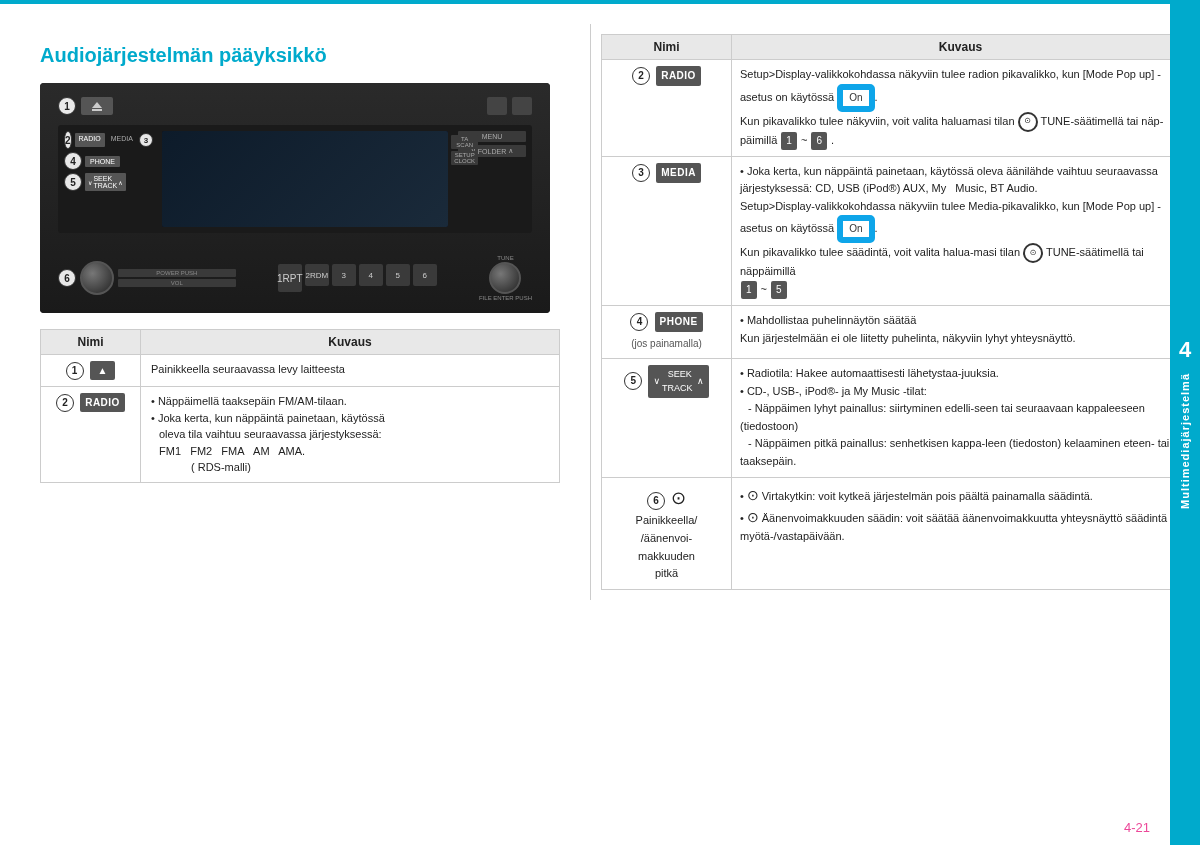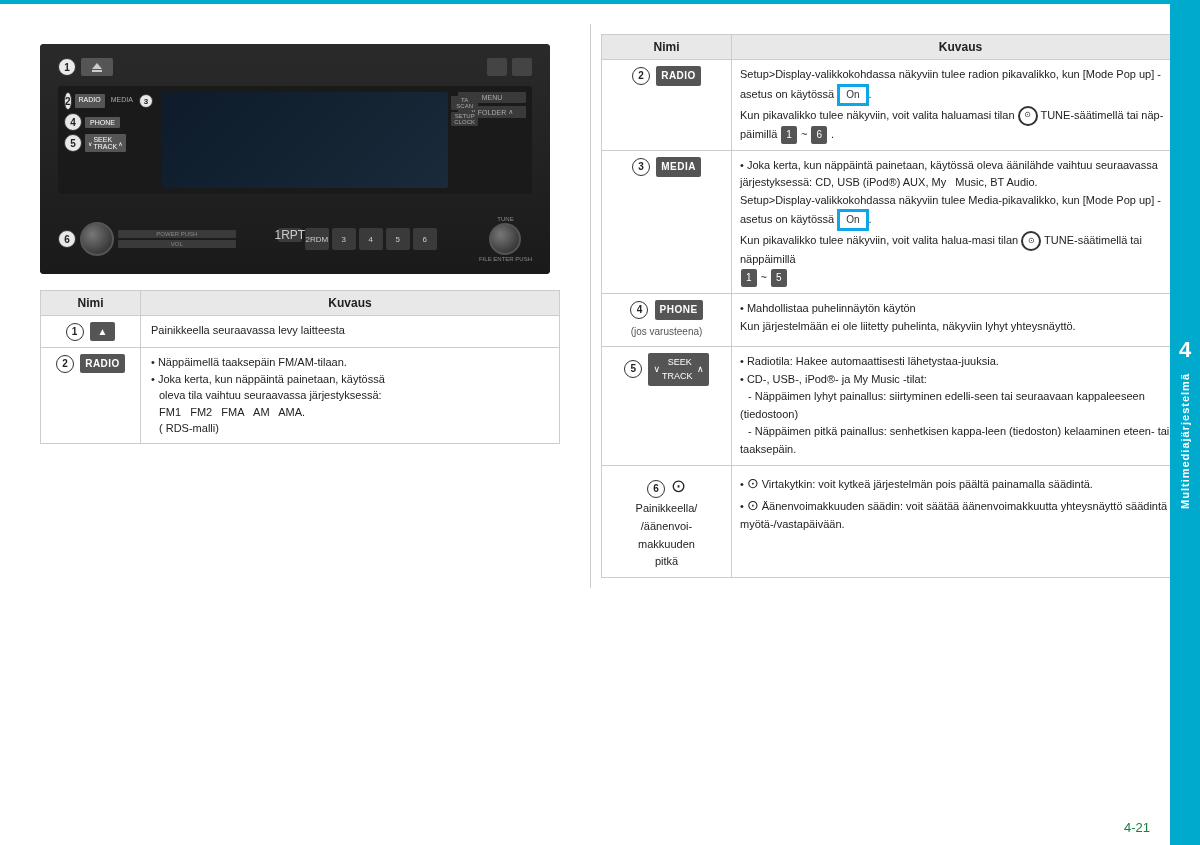--- a/index.html
+++ b/index.html
@@ -130,22 +130,22 @@
       height: 18px;
       border-radius: 50%;
       border: 1.5px solid #333;
       font-size: 10px;
       font-weight: bold;
       margin-right: 3px;
     }
 
     .on-badge {
       display: inline-block;
-      border: 3px solid #0ea5e9;
-      border-radius: 0;
+      border: 6px solid #0ea5e9;
+      border-radius: 5px;
       padding: 0 6px;
       font-size: 10px;
       color: #333;
     }
 
     .num-badge {
       display: inline-block;
       background: #555;
       color: #fff;
       font-size: 10px;
@@ -225,21 +225,21 @@
       transform: rotate(180deg);
       letter-spacing: 1px;
     }
 
     
     .page-footer {
       position: absolute;
       bottom: 10px;
       right: 50px;
       font-size: 13px;
-      color: #15803d;
+      color: #ec4899;
     }
 
     
     .stereo-visual {
       width: 100%;
       height: 100%;
       position: relative;
     }
 
     
@@ -260,20 +260,21 @@
     }
   </style>
 </head>
 <body>
 
 <div class="top-line"></div>
 
 <div class="content-wrapper">
 
   <div class="left-panel">
+    <h1 class="page-title">Audiojärjestelmän pääyksikkö</h1>
 
     <div class="car-image">
       <div class="stereo-visual">
 
         <div style="position:absolute;inset:0;background:linear-gradient(to bottom,#2a2a2a,#1a1a1a);"></div>
 
         <div style="position:absolute;top:14px;left:18px;right:18px;display:flex;align-items:center;gap:5px;">
 
           <div class="ann-circle" style="left:0;top:0;position:relative;">1</div>
 
@@ -333,21 +334,21 @@
 
           <div class="ann-circle" style="position:relative;">6</div>
           <div style="width:34px;height:34px;border-radius:50%;background:radial-gradient(circle at 35% 35%,#777,#222);border:2px solid #555;"></div>
 
           <div style="display:flex;flex-direction:column;gap:2px;flex:0.5;">
             <div style="background:#3a3a3a;color:#888;font-size:6px;padding:1px 4px;border-radius:1px;text-align:center;">POWER PUSH</div>
             <div style="background:#3a3a3a;color:#888;font-size:6px;padding:1px 4px;border-radius:1px;text-align:center;">VOL</div>
           </div>
 
           <div style="display:flex;gap:3px;flex:1;justify-content:center;">
-            <div style="background:#3a3a3a;color:#ccc;font-size:12px;width:24px;height:14px;border-radius:2px;display:flex;align-items:center;justify-content:center;">1RPT</div>
+            <div style="background:#3a3a3a;color:#ccc;font-size:10px;width:24px;height:28px;border-radius:2px;display:flex;align-items:center;justify-content:center;">1RPT</div>
             <div style="background:#3a3a3a;color:#ccc;font-size:8px;width:24px;height:22px;border-radius:2px;display:flex;align-items:center;justify-content:center;">2RDM</div>
             <div style="background:#3a3a3a;color:#ccc;font-size:8px;width:24px;height:22px;border-radius:2px;display:flex;align-items:center;justify-content:center;">3</div>
             <div style="background:#3a3a3a;color:#ccc;font-size:8px;width:24px;height:22px;border-radius:2px;display:flex;align-items:center;justify-content:center;">4</div>
             <div style="background:#3a3a3a;color:#ccc;font-size:8px;width:24px;height:22px;border-radius:2px;display:flex;align-items:center;justify-content:center;">5</div>
             <div style="background:#3a3a3a;color:#ccc;font-size:8px;width:24px;height:22px;border-radius:2px;display:flex;align-items:center;justify-content:center;">6</div>
           </div>
 
           <div style="display:flex;flex-direction:column;align-items:center;gap:1px;">
             <div style="color:#888;font-size:6px;">TUNE</div>
             <div style="width:32px;height:32px;border-radius:50%;background:radial-gradient(circle at 35% 35%,#777,#222);border:2px solid #555;"></div>
@@ -375,21 +376,21 @@
         <tr>
           <td>
             <span class="circle-num">2</span>
             <span class="label-badge">RADIO</span>
           </td>
           <td>
             <span>• Näppäimellä taaksepäin FM/AM-tilaan.</span><br>
             <span>• Joka kerta, kun näppäintä painetaan, käytössä</span><br>
             <span style="padding-left:8px;margin-top:48px;">oleva tila vaihtuu seuraavassa järjestyksessä:</span><br>
             <span style="padding-left:8px;">FM1&nbsp;&nbsp; FM2&nbsp;&nbsp; FMA&nbsp;&nbsp; AM&nbsp;&nbsp; AMA.</span><br>
-            <span style="padding-left:8px;">( RDS-malli)</span>
+            <span style="padding-left:8px;margin-left:32px;">( RDS-malli)</span>
           </td>
         </tr>
       </tbody>
     </table>
   </div>
 
   <div class="right-panel">
     <table class="right-table">
       <thead>
         <tr>
@@ -411,33 +412,33 @@
         </tr>
 
         <tr>
           <td>
             <span class="circle-num">3</span>
             <span class="label-badge">MEDIA</span>
           </td>
           <td>
             <span>• Joka kerta, kun näppäintä painetaan, käytössä oleva äänilähde vaihtuu seuraavassa järjestyksessä: CD, USB (iPod®) AUX, My &nbsp; Music, BT Audio.</span><br>
             <span>Setup&gt;Display-valikkokohdassa näkyviin tulee Media-pikavalikko, kun [Mode Pop up] -asetus on käytössä </span><span class="on-badge">On</span><span>.</span><br>
-            <span>Kun pikavalikko tulee näkyviin, voit valita halua-masi tilan </span><span class="tune-icon">⊙</span><span> TUNE-säätimellä tai näppäimillä</span><br>
+            <span>Kun pikavalikko tulee säädintä, voit valita halua-masi tilan </span><span class="tune-icon">⊙</span><span> TUNE-säätimellä tai näppäimillä</span><br>
             <span class="num-badge">1</span><span> ~ </span><span class="num-badge">5</span>
           </td>
         </tr>
 
         <tr>
           <td>
             <span class="circle-num">4</span>
             <span class="label-badge">PHONE</span>
-            <span class="phone-label">(jos varusteena)</span>
-          </td>
-          <td>
-            <span>• Mahdollistaa puhelinnäytön käytön</span><br>
+            <span class="phone-label">(jos painamalla)</span>
+          </td>
+          <td>
+            <span>• Mahdollistaa puhelinnäytön säätää</span><br>
             <span>Kun järjestelmään ei ole liitetty puhelinta, näkyviin lyhyt yhteysnäyttö.</span>
           </td>
         </tr>
 
         <tr>
           <td style="text-align:center;">
             <span class="circle-num">5</span>
             <span class="seek-btn">
               <span>∨</span>
               &nbsp;SEEK<br>TRACK&nbsp;

